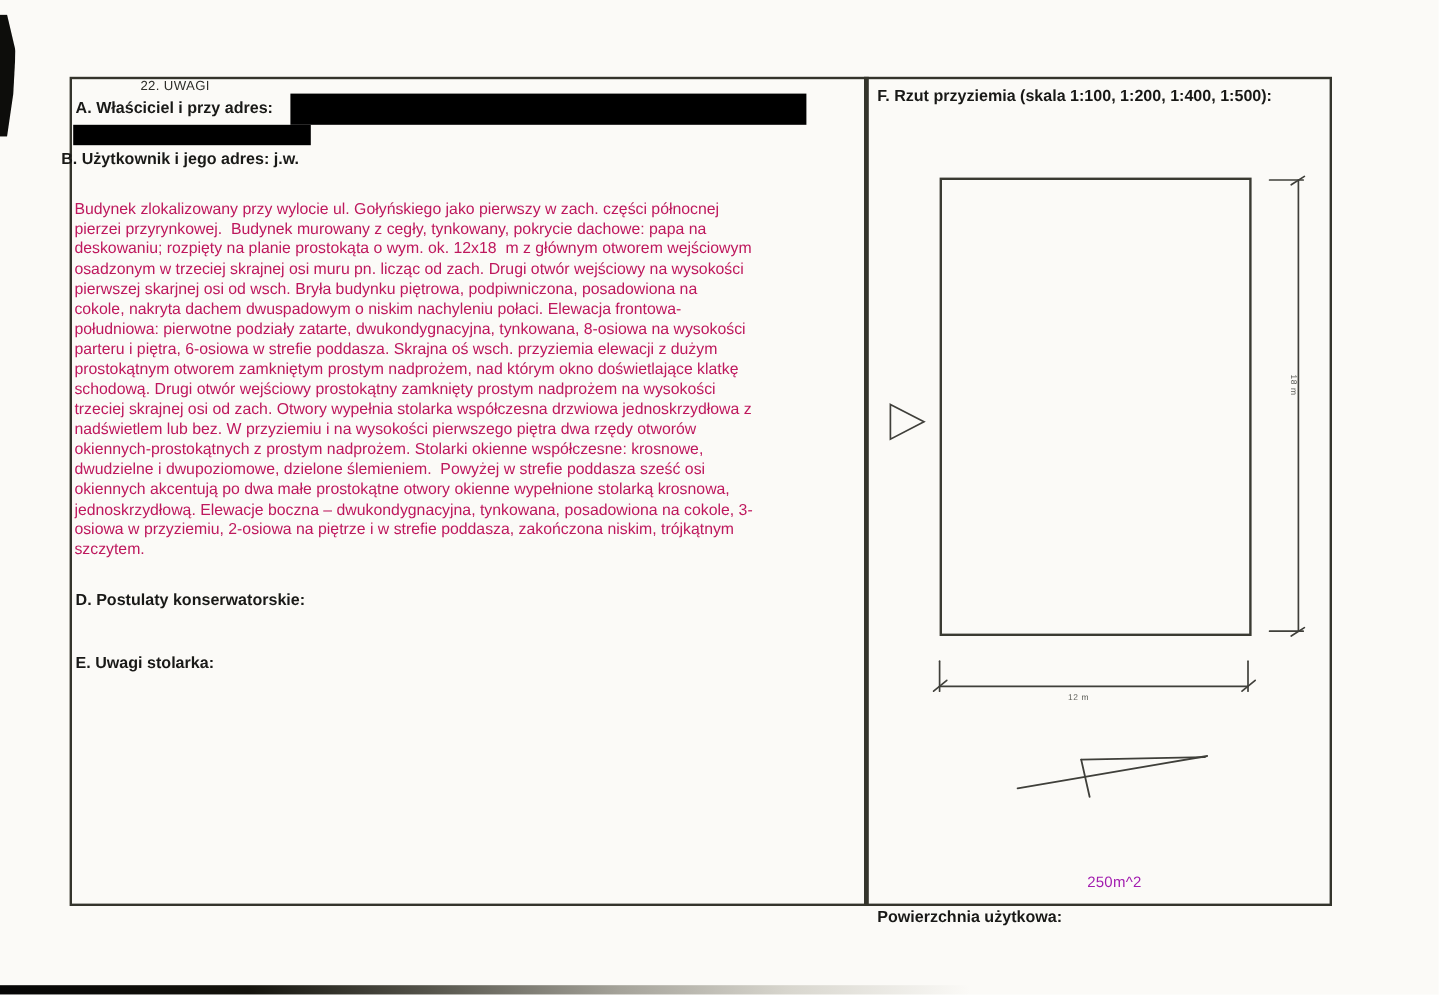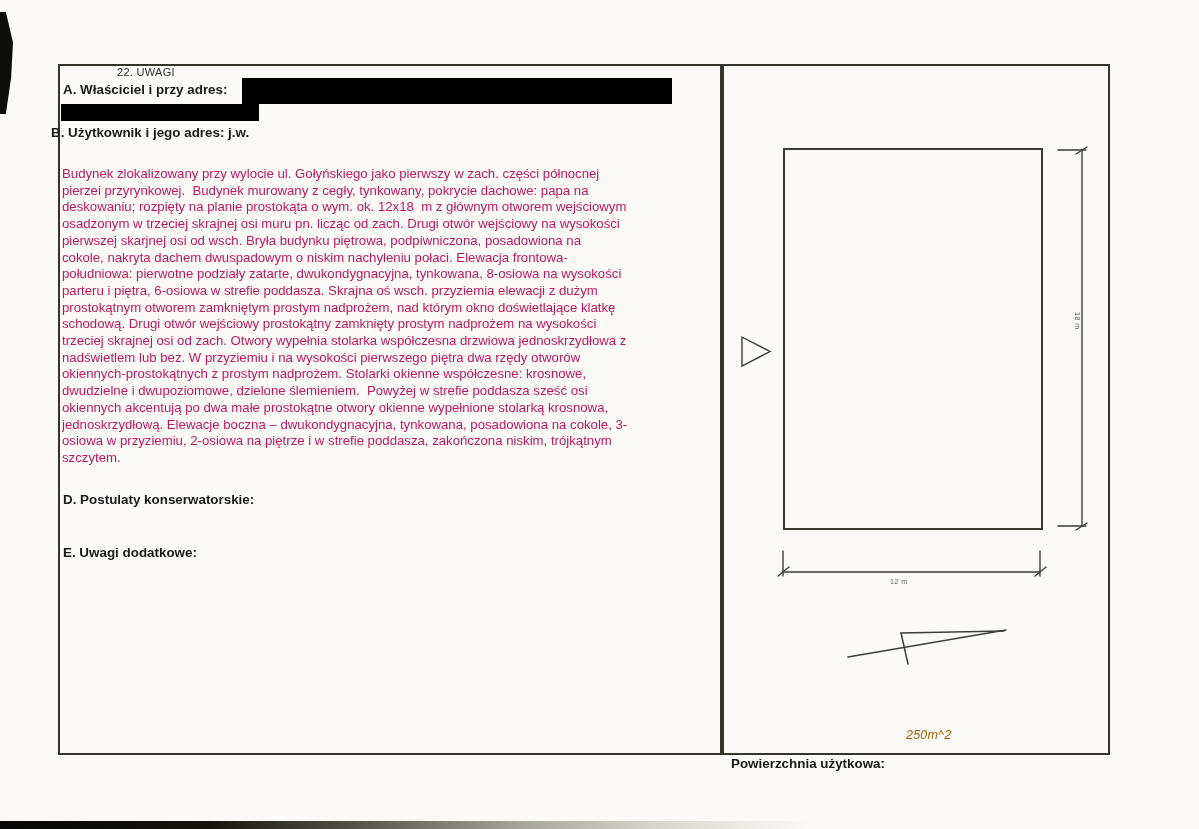--- a/index.html
+++ b/index.html
@@ -35,21 +35,21 @@
   .redact{position:absolute;background:#000;}
   
   .plan-rect{
     position:absolute;left:783px;top:148px;width:256px;height:378px;
     border:2px solid #3a3a32;background:transparent;
   }
   svg.overlay{position:absolute;left:0;top:0;width:1199px;height:829px;pointer-events:none;}
   .dim-label{position:absolute;font-size:7px;font-weight:400;color:#5a5a55;letter-spacing:.5px;}
   .dim-label.vert{writing-mode:vertical-rl;}
   .footer-label{font-size:13.4px;font-weight:700;color:#191917;}
-  .footer-value{font-size:12.5px;font-weight:400;color:#a16207;letter-spacing:.2px;font-style:italic;}
+  .footer-value{font-size:12.5px;font-weight:400;color:#a21caf;letter-spacing:.2px;}
 </style>
 </head>
 <body>
 
 <div class="canvas">
 
   <div class="artifact-tl"></div>
   <div class="artifact-bottom"></div>
 
   <div class="frame"></div>
@@ -77,22 +77,23 @@
 nadświetlem lub bez. W przyziemiu i na wysokości pierwszego piętra dwa rzędy otworów
 okiennych-prostokątnych z prostym nadprożem. Stolarki okienne współczesne: krosnowe,
 dwudzielne i dwupoziomowe, dzielone ślemieniem.  Powyżej w strefie poddasza sześć osi
 okiennych akcentują po dwa małe prostokątne otwory okienne wypełnione stolarką krosnowa,
 jednoskrzydłową. Elewacje boczna – dwukondygnacyjna, tynkowana, posadowiona na cokole, 3-
 osiowa w przyziemiu, 2-osiowa na piętrze i w strefie poddasza, zakończona niskim, trójkątnym
 szczytem.</div>
 
   <div class="t bold-label" style="left:63px;top:492px;text-align:center;">D. Postulaty konserwatorskie:</div>
 
-  <div class="t bold-label" style="left:63px;top:545px;">E. Uwagi dodatkowe:</div>
+  <div class="t bold-label" style="left:63px;top:545px;">E. Uwagi stolarka:</div>
 
+  <div class="t bold-label" style="left:731px;top:72px;">F. Rzut przyziemia (skala 1:100, 1:200, 1:400, 1:500):</div>
 
   <div class="plan-rect"></div>
 
   <svg class="overlay" viewBox="0 0 1199 829" fill="none" stroke="#3f3f3a" stroke-width="1.4" stroke-linecap="round">
 
     <polygon points="742,337 770,351.5 742,366"></polygon>
 
     <g>
       <path d="M1058 150 H1086"></path>
       <path d="M1082 150 V526"></path>

